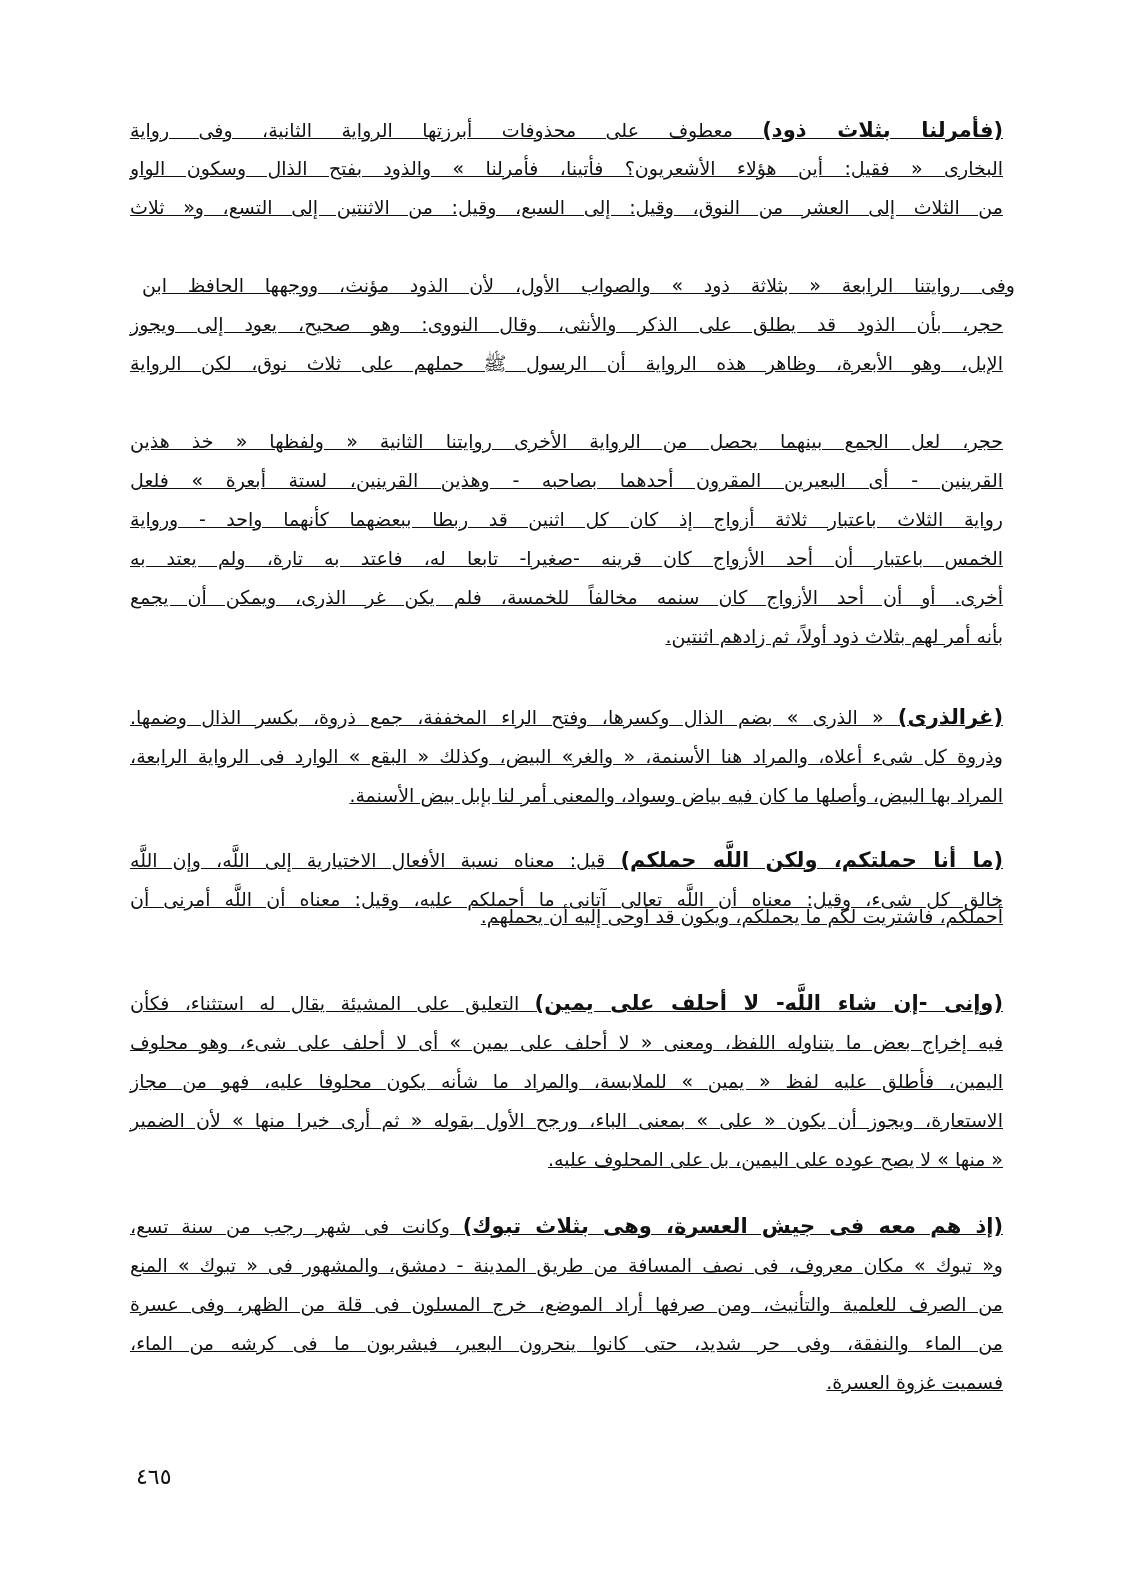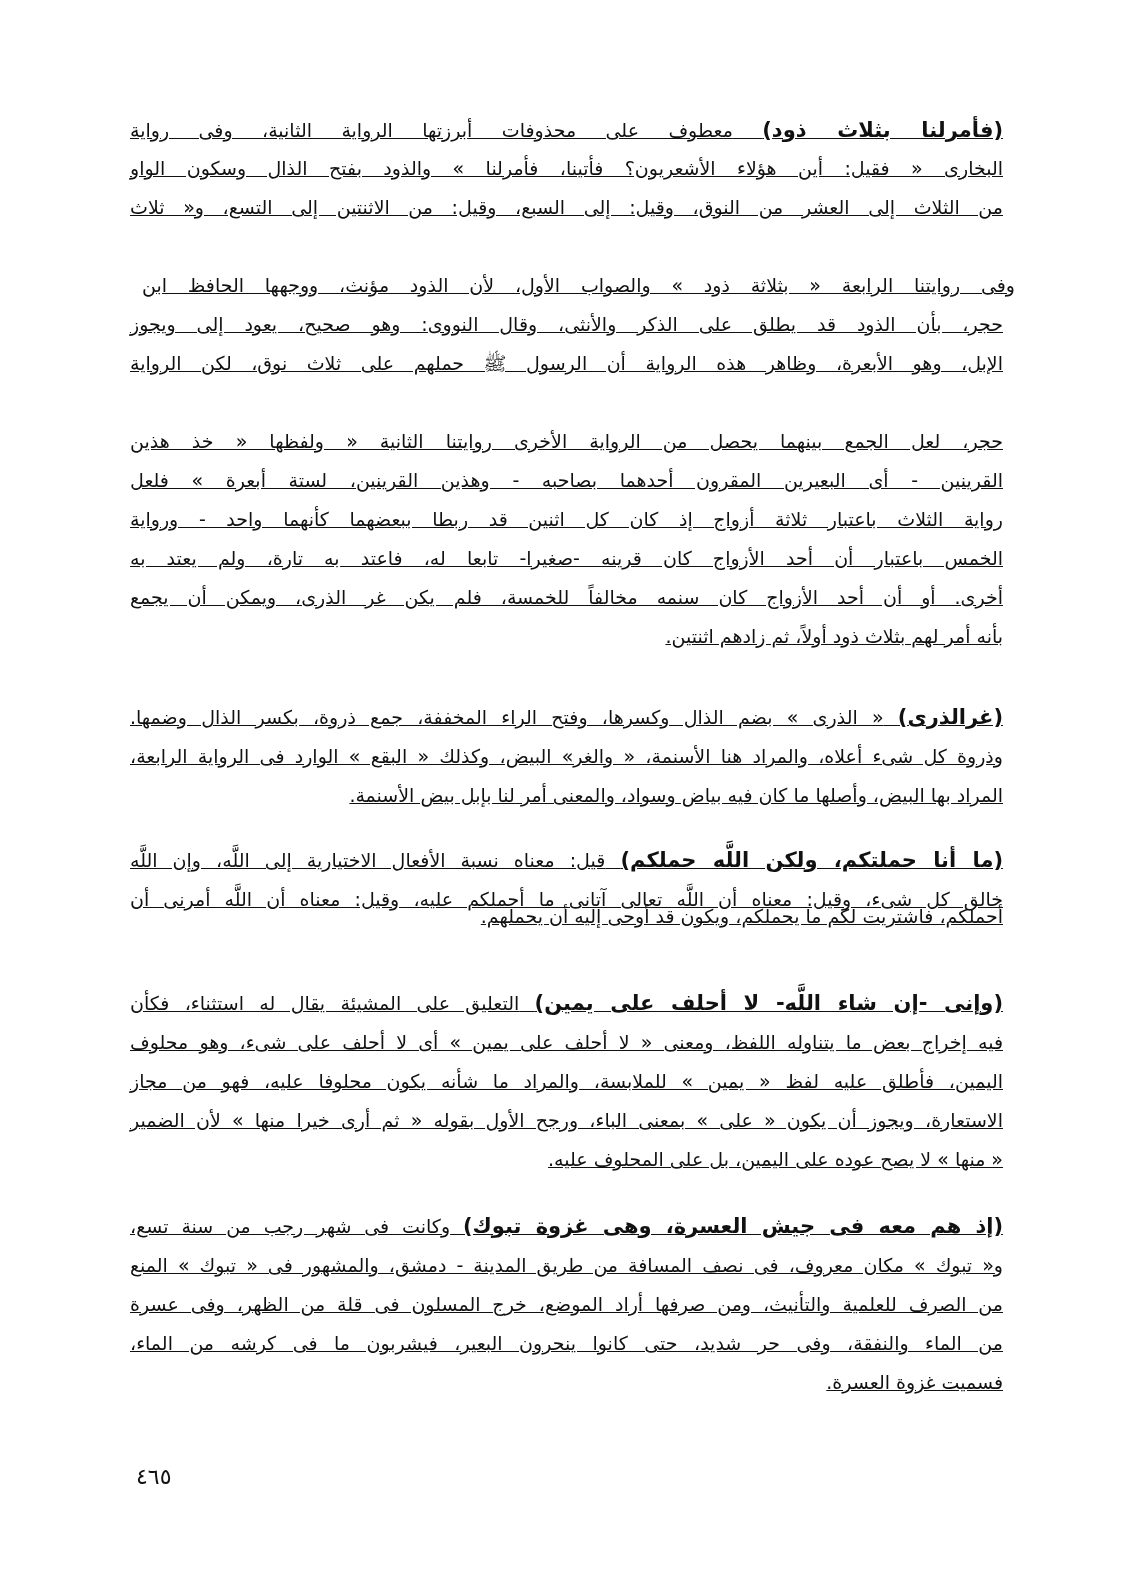--- a/index.html
+++ b/index.html
@@ -47,20 +47,20 @@
   <div class="line" style="top: 845px; white-space: nowrap;"><span class="heading">(ما أنا حملتكم، ولكن اللَّه حملكم)</span> <span>قيل: معناه نسبة الأفعال الاختيارية إلى اللَّه، وإن اللَّه</span></div>
   <div class="line" style="top: 884px; white-space: nowrap;">خالق كل شىء، وقيل: معناه أن اللَّه تعالى آتانى ما أحملكم عليه، وقيل: معناه أن اللَّه أمرنى أن</div>
   <div class="line last" style="top: 869px; white-space: nowrap; margin-top: 32px;">أحملكم، فاشتريت لكم ما يحملكم، ويكون قد أوحى إليه أن يحملهم.</div>
 
   <div class="line" style="top: 988px; white-space: nowrap;"><span class="heading">(وإنى -إن شاء اللَّه- لا أحلف على يمين)</span> <span>التعليق على المشيئة يقال له استثناء، فكأن</span></div>
   <div class="line" style="top: 1027px; white-space: nowrap;">فيه إخراج بعض ما يتناوله اللفظ، ومعنى « لا أحلف على يمين » أى لا أحلف على شىء، وهو محلوف</div>
   <div class="line" style="top: 1066px; white-space: nowrap;">اليمين، فأطلق عليه لفظ « يمين » للملابسة، والمراد ما شأنه يكون محلوفا عليه، فهو من مجاز</div>
   <div class="line" style="top: 1105px; white-space: nowrap;">الاستعارة، ويجوز أن يكون « على » بمعنى الباء، ورجح الأول بقوله « ثم أرى خيرا منها » لأن الضمير</div>
   <div class="line last" style="top: 1144px; white-space: nowrap;">« منها » لا يصح عوده على اليمين، بل على المحلوف عليه.</div>
 
-  <div class="line" style="top: 1211px; white-space: nowrap;"><span class="heading">(إذ هم معه فى جيش العسرة، وهى غزوة تبوك)</span> <span>وكانت فى شهر رجب من سنة تسع،</span></div>
+  <div class="line" style="top: 1211px; white-space: nowrap;"><span class="heading">(إذ هم معه فى جيش العسرة، وهى بثلاث تبوك)</span> <span>وكانت فى شهر رجب من سنة تسع،</span></div>
   <div class="line" style="top: 1250px; white-space: nowrap;">و« تبوك » مكان معروف، فى نصف المسافة من طريق المدينة - دمشق، والمشهور فى « تبوك » المنع</div>
   <div class="line" style="top: 1289px; white-space: nowrap;">من الصرف للعلمية والتأنيث، ومن صرفها أراد الموضع، خرج المسلون فى قلة من الظهر، وفى عسرة</div>
   <div class="line" style="top: 1328px; white-space: nowrap;">من الماء والنفقة، وفى حر شديد، حتى كانوا ينحرون البعير، فيشربون ما فى كرشه من الماء،</div>
   <div class="line last" style="top: 1367px; white-space: nowrap;">فسميت غزوة العسرة.</div>
 
   <div class="page-number">٤٦٥</div>
 </div>
 
 </body></html>

